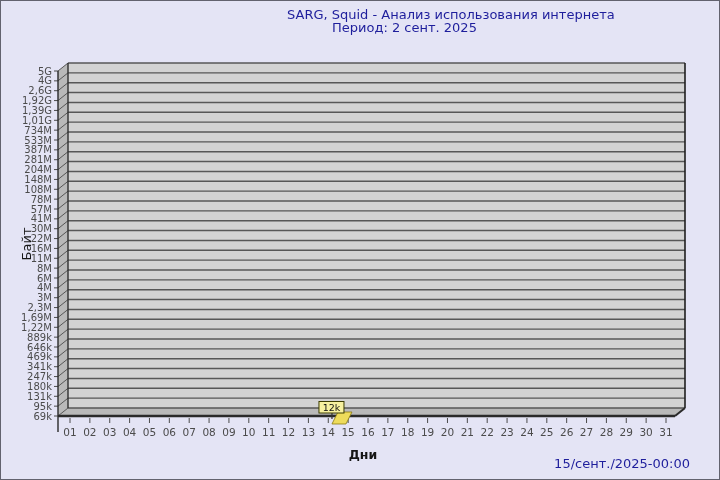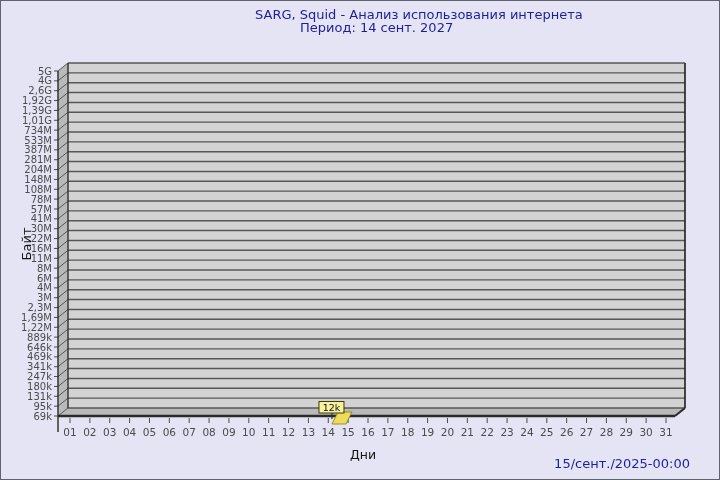--- a/index.html
+++ b/index.html
@@ -6,25 +6,25 @@
   #page{
     position:relative;
     width:720px;height:480px;
     box-sizing:border-box;
     background:#e4e4f5;
     border:1px solid #62626e;
     overflow:hidden;
     font-family:"DejaVu Sans","Liberation Sans",sans-serif;
   }
   #chart-svg{position:absolute;left:0;top:0;}
-  .ttl{position:absolute;white-space:pre;color:#1e1e9c;font-size:13px;line-height:13px;}
+  .ttl{position:absolute;white-space:pre;color:#1e1e9c;font-size:13px;line-height:13px;margin-left:32px;}
   #title-line-1{left:254px;top:7px;}
   #title-line-2{left:299px;top:20px;}
   #title-line-3{left:299px;top:33px;}
-  #x-axis-title{position:absolute;left:330px;top:446px;width:64px;text-align:center;color:#161616;font-size:12.5px;}
+  #x-axis-title{position:absolute;left:330px;top:446px;width:64px;text-align:center;color:#161616;font-size:12.5px;font-weight:bold;}
   #y-axis-title{position:absolute;left:25px;top:243px;width:0;height:0;color:#161616;font-size:13px;}
   #y-axis-title span{display:inline-block;transform:translate(-50%,-50%) rotate(-90deg);white-space:nowrap;}
   #report-timestamp{position:absolute;right:29px;top:455px;color:#1e1e9c;font-size:13px;}
 </style>
 </head>
 <body>
 
 <div id="page">
   <svg id="chart-svg" width="720" height="480" viewBox="0 0 720 480">
       <polygon points="57,70 67,62 67,407 57,415" fill="#b9b9b9"></polygon>
@@ -241,18 +241,18 @@
       <text x="645.1333333333333" y="435" text-anchor="middle" font-size="10.5px" font-family="&quot;DejaVu Sans&quot;,&quot;Liberation Sans&quot;,sans-serif" fill="#4b4b4b">30</text>
       <line x1="665" y1="417" x2="665" y2="422" stroke="#4b4b4b" stroke-width="1"></line>
       <text x="665" y="435" text-anchor="middle" font-size="10.5px" font-family="&quot;DejaVu Sans&quot;,&quot;Liberation Sans&quot;,sans-serif" fill="#4b4b4b">31</text>
       <polygon points="330.96666666666664,423 344.96666666666664,423 350.96666666666664,411 336.96666666666664,411" fill="#eedc5b" stroke="#8a7a10" stroke-width="0.8"></polygon>
       <line x1="330.96666666666664" y1="412" x2="330.96666666666664" y2="418" stroke="#333" stroke-width="1.2"></line>
       <rect x="317.96666666666664" y="400.5" width="25" height="11.5" fill="#f7f1a0" stroke="#3c3c00" stroke-width="1"></rect>
       <text x="330.46666666666664" y="409.5" text-anchor="middle" font-size="9.5px" font-family="&quot;DejaVu Sans&quot;,&quot;Liberation Sans&quot;,sans-serif" fill="#111">12k</text>
     </svg>
 
   <div class="ttl" id="title-line-1">SARG, Squid - Анализ использования интернета</div>
-  <div class="ttl" id="title-line-2">Период: 14 сент. 2027</div>
+  <div class="ttl" id="title-line-2">Период: 2 сент. 2025</div>
 
   <div id="y-axis-title"><span>Байт</span></div>
   <div id="x-axis-title">Дни</div>
   <div id="report-timestamp">15/сент./2025-00:00</div>
 </div>
 
 </body></html>

